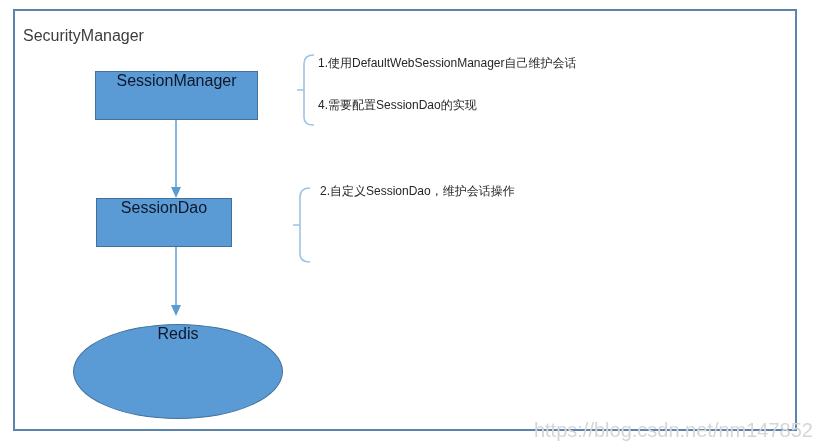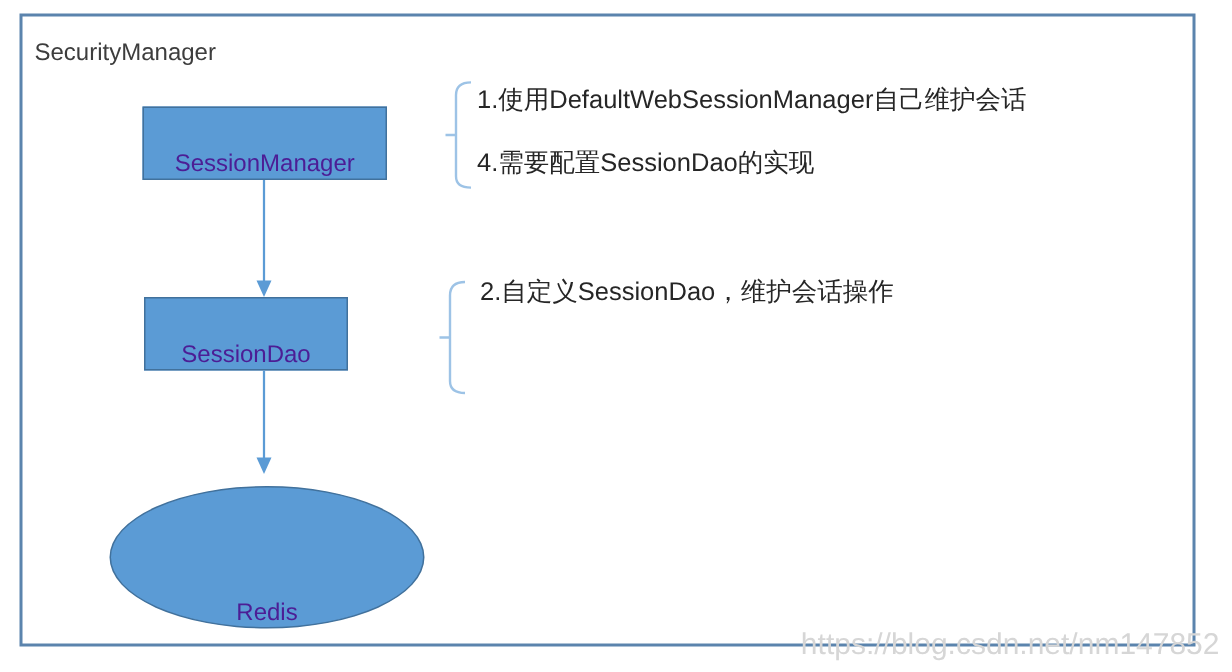--- a/index.html
+++ b/index.html
@@ -29,26 +29,26 @@
     position: absolute;
     left: 23px;
     top: 27px;
     font-size: 16px;
     color: #3d3d3d;
     white-space: nowrap;
   }
   .node {
     position: absolute;
     display: flex;
-    align-items: flex-end;
+    align-items: flex-start;
     justify-content: center;
     background: var(--node-fill, #5B9BD5);
     border: 1.5px solid var(--node-border, #41719C);
     box-sizing: border-box;
-    color: #4c1d95;
+    color: #0f172a;
     font-size: 16px;
     white-space: nowrap;
   }
   .node-session-manager { left: 95px;  top: 71px;  width: 163px; height: 49px; }
   .node-session-dao     { left: 96px;  top: 198px; width: 136px; height: 49px; }
   .node-redis {
     left: 73px; top: 324px; width: 210px; height: 95px;
     border-radius: 50%;
   }
   .arrow { position: absolute; overflow: visible; }
@@ -59,21 +59,21 @@
   .brace { position: absolute; overflow: visible; }
   .brace path {
     stroke: var(--brace, #9DC3E6);
     stroke-width: 1.6;
     fill: none;
   }
   .brace-1 { left: 296px; top: 54px; }
   .brace-2 { left: 292px; top: 187px; }
   .note {
     position: absolute;
-    font-size: 17px;
+    font-size: 12px;
     color: #262626;
     white-space: nowrap;
   }
   .note-1a { left: 318px; top: 55px; }
   .note-1b { left: 318px; top: 97px; }
   .note-2a { left: 320px; top: 183px; }
   .note-2b { left: 320px; top: 228px; }
   .watermark {
     position: absolute;
     right: 8px;

